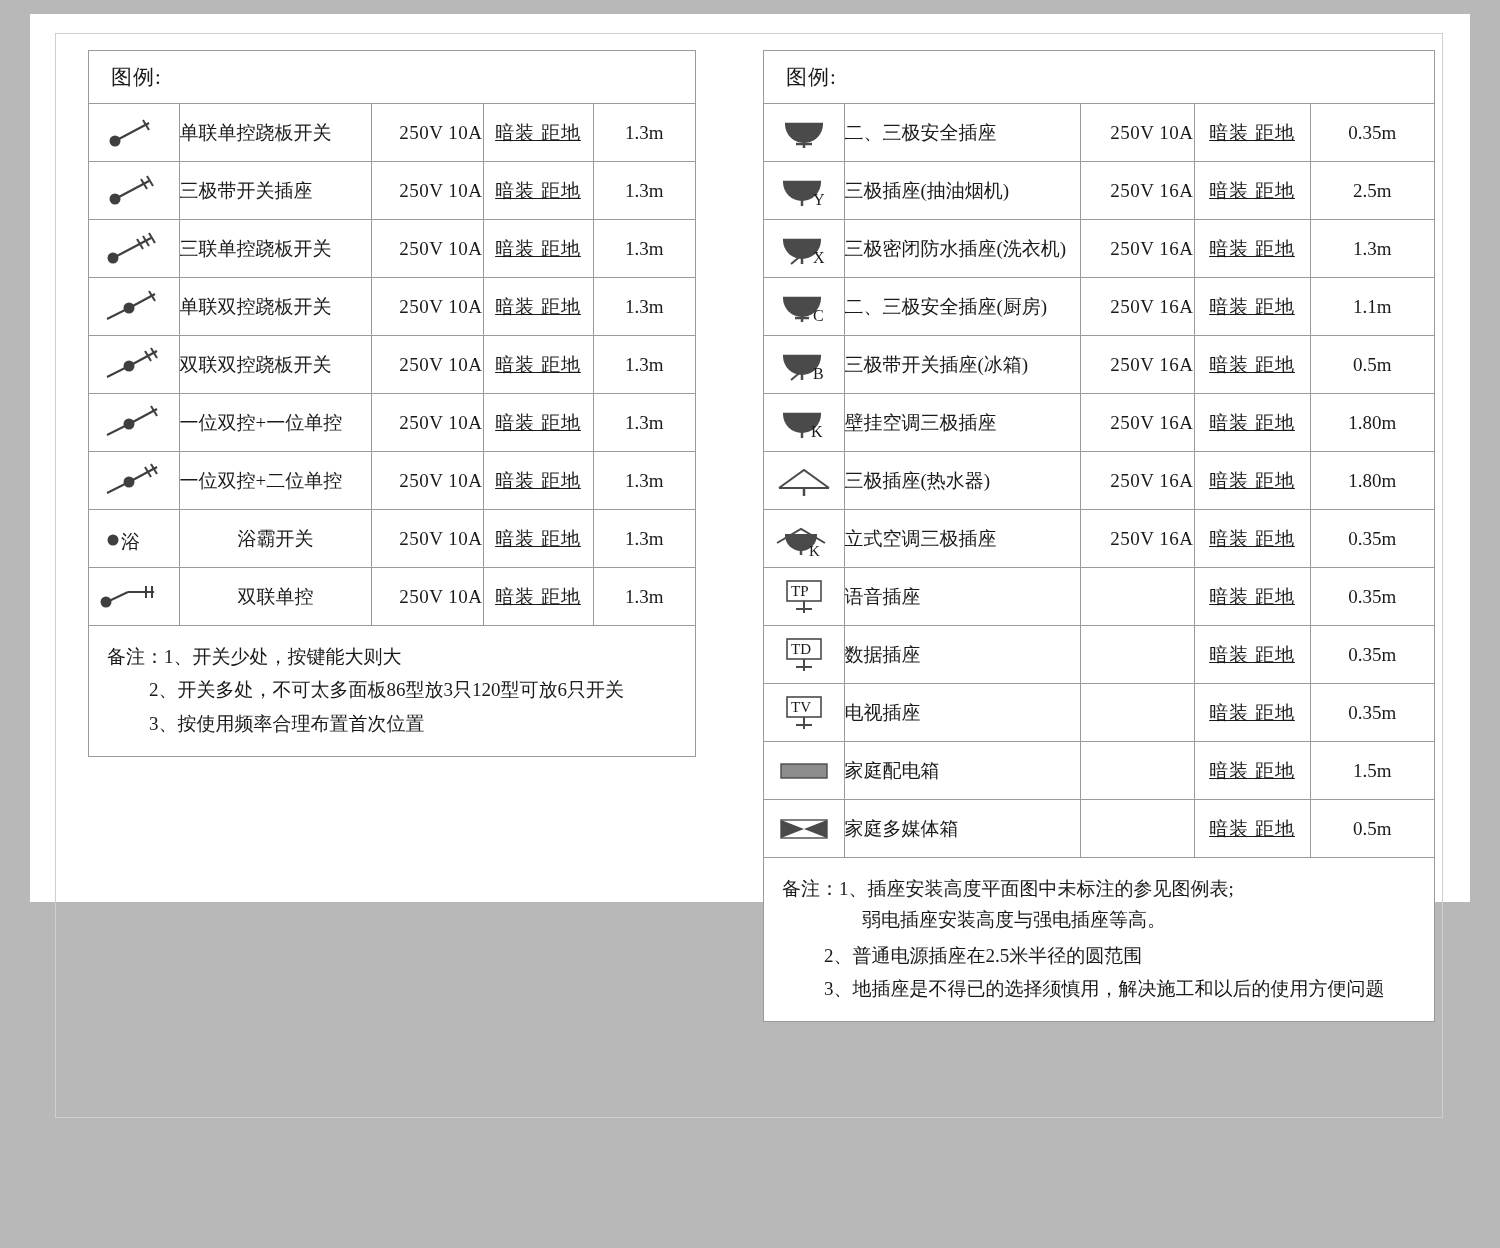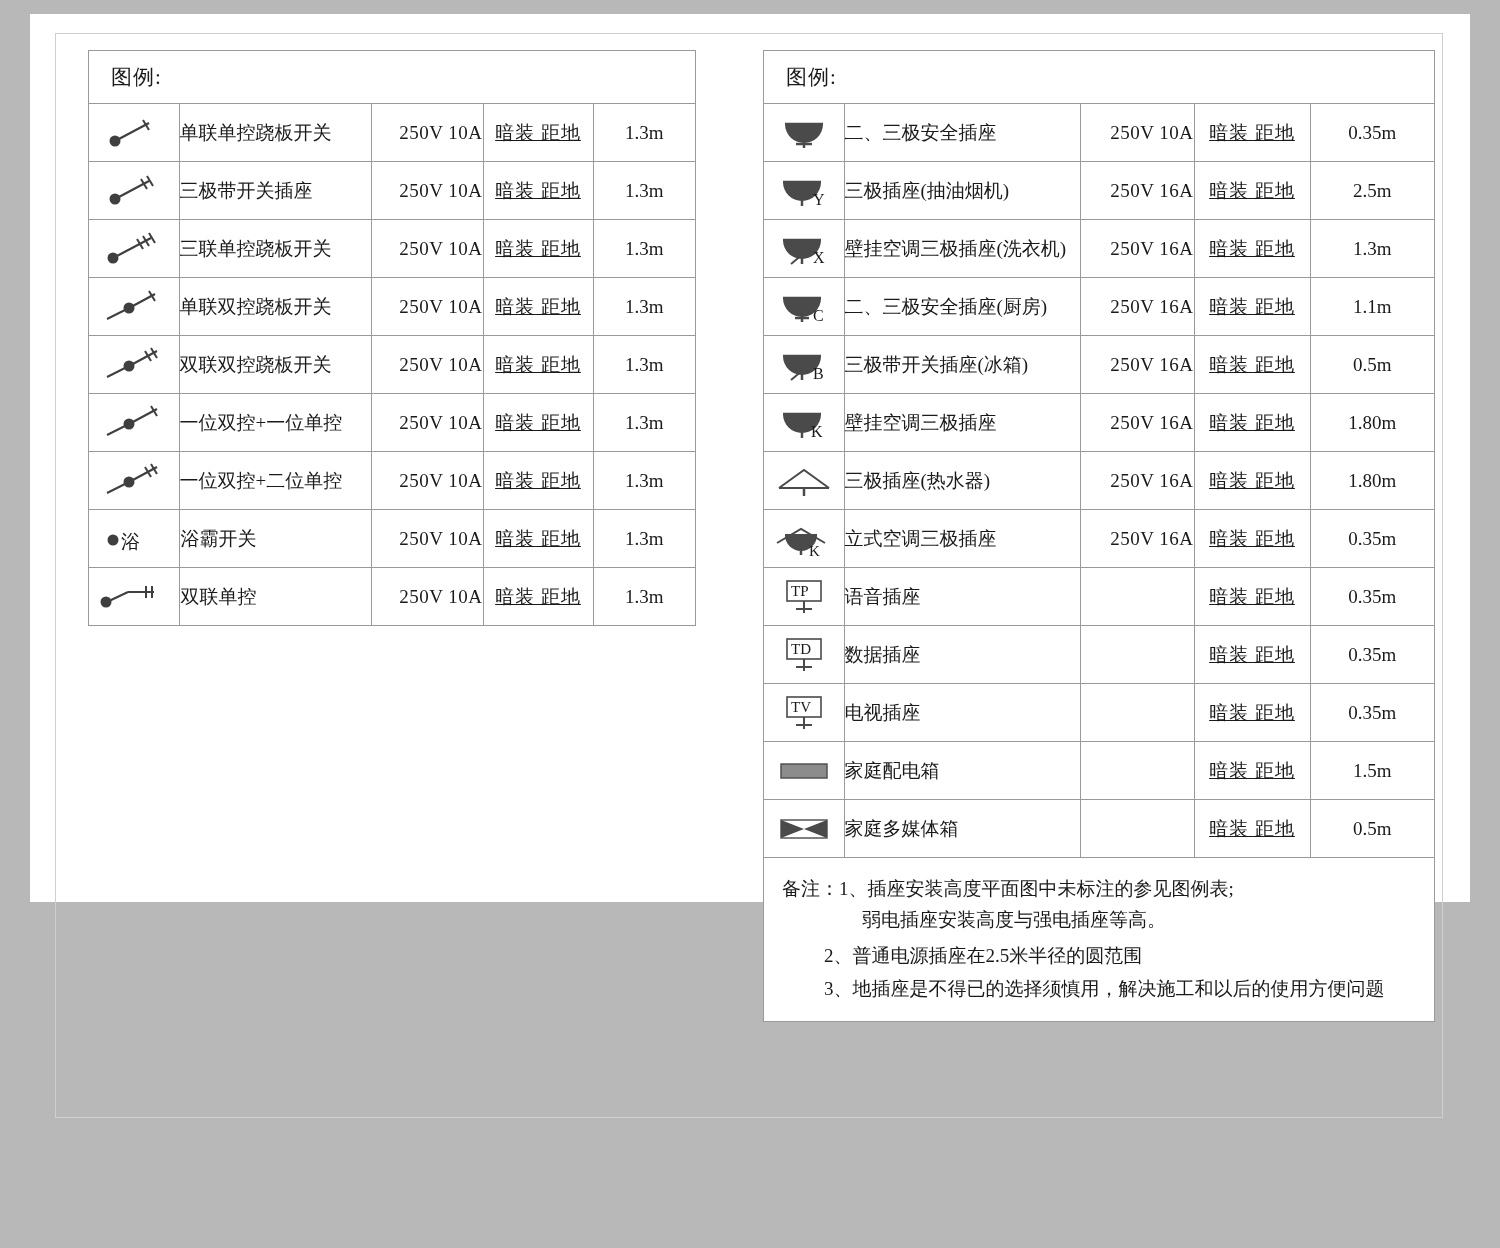--- a/index.html
+++ b/index.html
@@ -61,21 +61,21 @@
     color: #1a1a1a;
     height: 57px;
     padding: 0;
     vertical-align: middle;
   }
   table.legend tr td:last-child { border-right: none; }
   table.legend tr:last-child td { border-bottom: none; }
 
   .c-sym   { text-align: center; }
   .c-desc  { padding-left: 10px; white-space: nowrap; margin-left: 28px; }
-  .c-desc.center { padding-left: 1px; }
+  .c-desc.center { text-align: center; padding-left: 1px; }
   .c-rate  { text-align: right; letter-spacing: 0.5px; }
   .c-inst  { text-align: center; letter-spacing: 1px; text-decoration: underline; }
   .c-h     { text-align: center; }
 
   
   #tbl-left col.sym  { width: 90px; }
   #tbl-left col.desc { width: 192px; }
   #tbl-left col.rate { width: 112px; }
   #tbl-left col.inst { width: 110px; }
   #tbl-left col.h    { width: 102px; }
@@ -240,20 +240,25 @@
                 <line x1="58" y1="4" x2="58" y2="16" stroke="#3f3f3f" stroke-width="2"></line>
               </svg>
           </td>
           <td class="c-desc center">双联单控</td>
           <td class="c-rate">250V 10A</td>
           <td class="c-inst">暗装 距地</td>
           <td class="c-h">1.3m</td>
         </tr>
       </tbody>
     </table>
+    <div class="notes">
+      <div class="nline">备注：1、开关少处，按键能大则大</div>
+      <div class="nline indent">2、开关多处，不可太多面板86型放3只120型可放6只开关</div>
+      <div class="nline indent">3、按使用频率合理布置首次位置</div>
+    </div>
   </div>
 
   <div class="legend-block" id="legend-right">
     <div class="legend-title">图例:</div>
     <table class="legend" id="tbl-right">
       <colgroup>
           <col class="sym">
           <col class="desc">
           <col class="rate">
           <col class="inst">
@@ -291,21 +296,21 @@
         <tr>
           <td class="c-sym">
             <svg width="62" height="38" viewBox="0 0 62 38">
                 <path d="M10 10 A19 19 0 0 0 48 10 Z" fill="#4a4a4a"></path>
                 <line x1="10" y1="10" x2="48" y2="10" stroke="#4a4a4a" stroke-width="2.5"></line>
                 <line x1="29" y1="22" x2="29" y2="34" stroke="#4a4a4a" stroke-width="2.5"></line>
                 <line x1="18" y1="34" x2="30" y2="24" stroke="#4a4a4a" stroke-width="2"></line>
                 <text x="40" y="33" font-family="Liberation Serif, serif" font-size="16" fill="#1a1a1a">X</text>
               </svg>
           </td>
-          <td class="c-desc">壁挂空调三极插座(洗衣机)</td>
+          <td class="c-desc">三极密闭防水插座(洗衣机)</td>
           <td class="c-rate">250V 16A</td>
           <td class="c-inst">暗装 距地</td>
           <td class="c-h">1.3m</td>
         </tr>
         <tr>
           <td class="c-sym">
             <svg width="62" height="38" viewBox="0 0 62 38">
                 <path d="M10 10 A19 19 0 0 0 48 10 Z" fill="#4a4a4a"></path>
                 <line x1="10" y1="10" x2="48" y2="10" stroke="#4a4a4a" stroke-width="2.5"></line>
                 <line x1="29" y1="22" x2="29" y2="34" stroke="#4a4a4a" stroke-width="2.5"></line>

